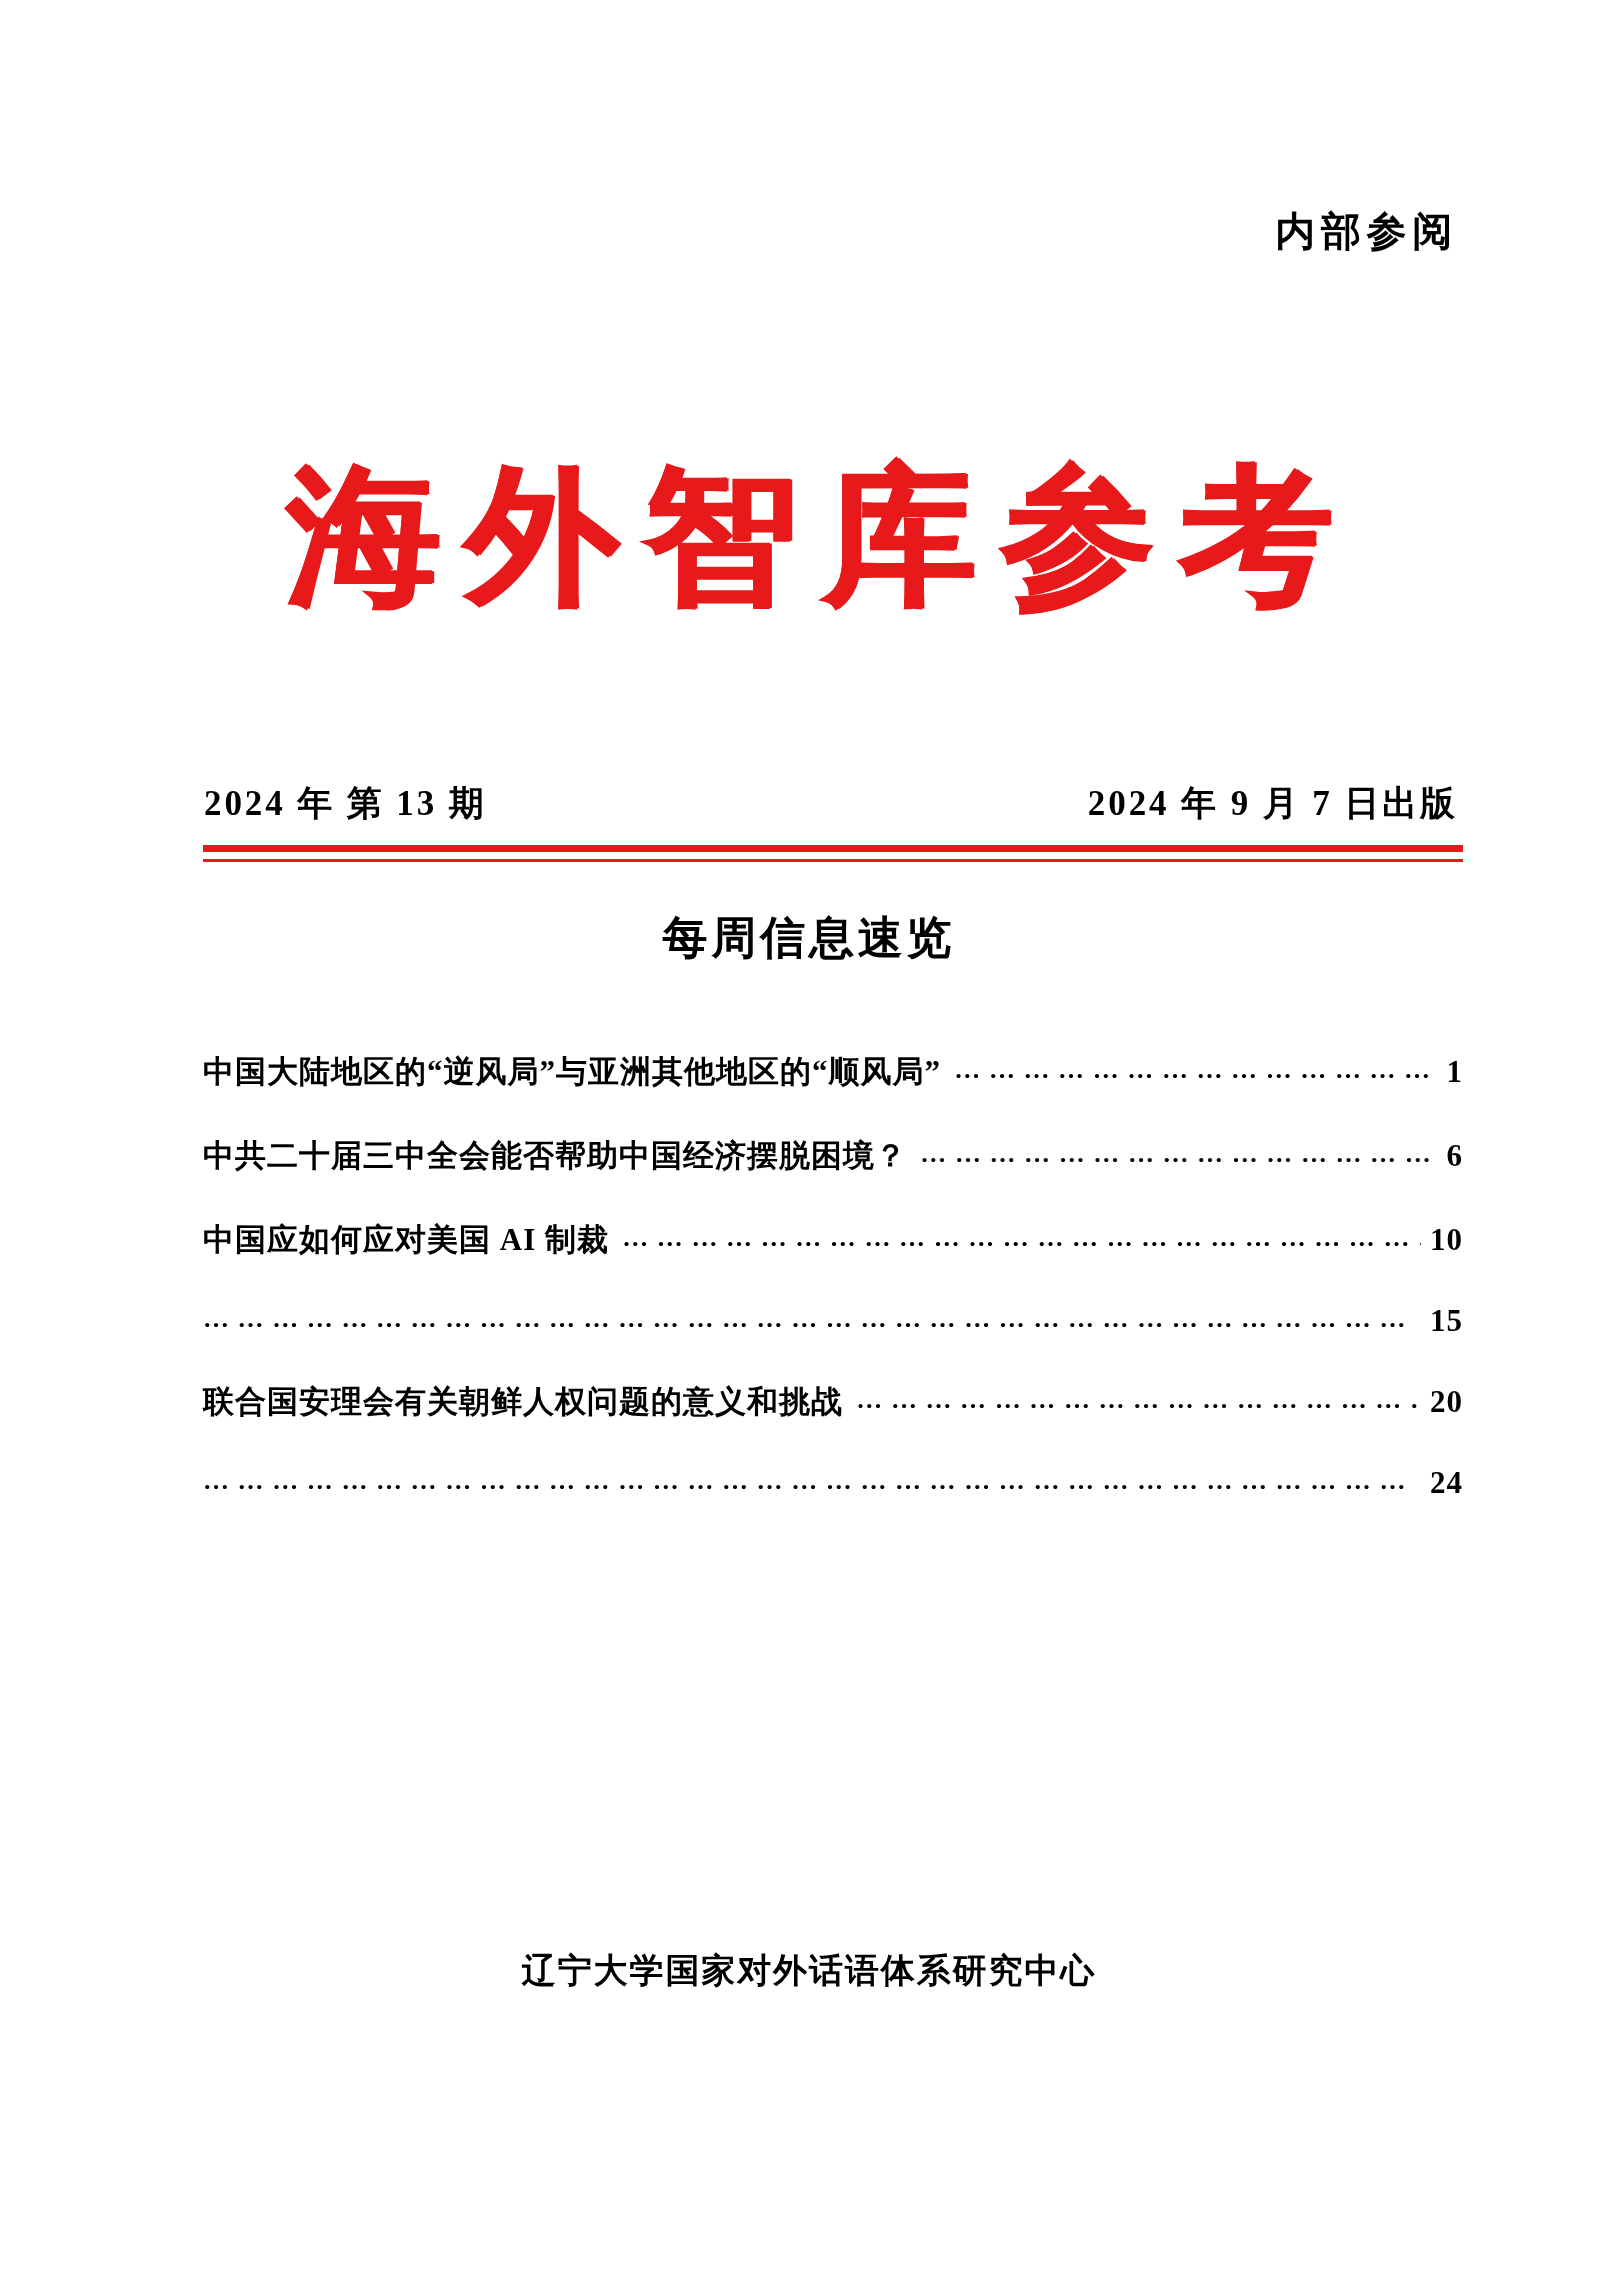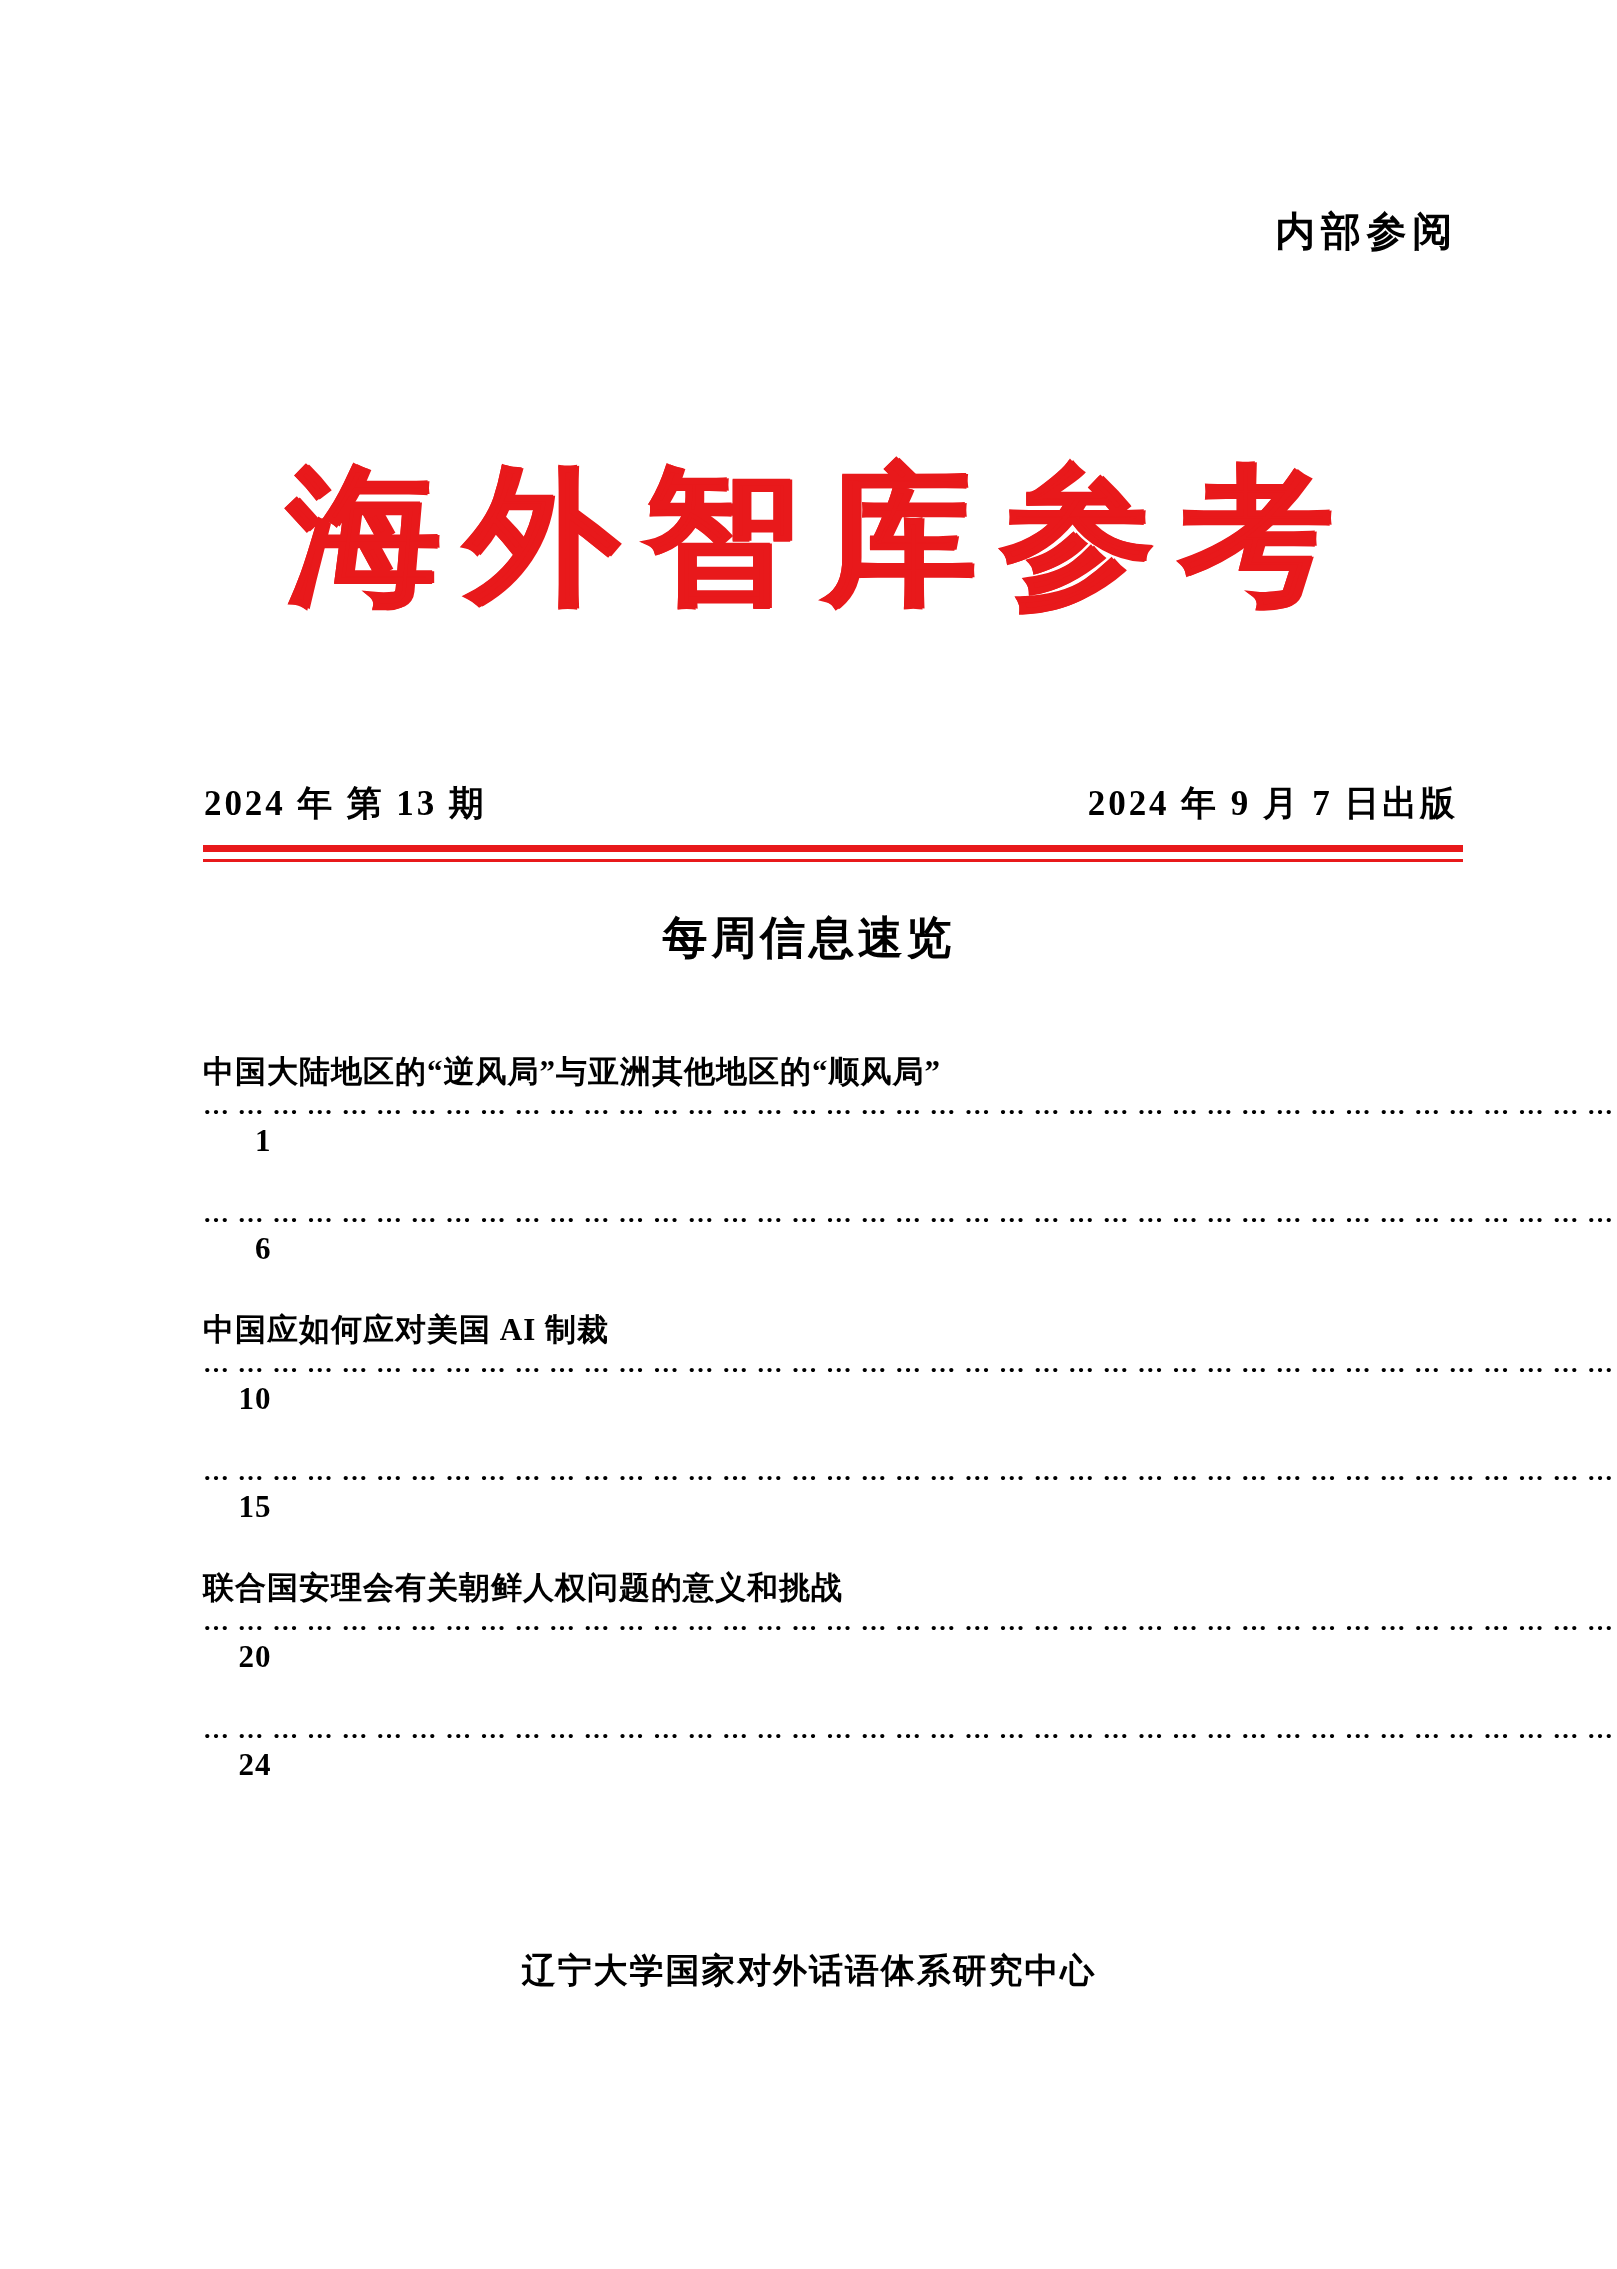--- a/index.html
+++ b/index.html
@@ -100,27 +100,26 @@
 
   
   .toc {
     position: absolute;
     top: 1051px;
     left: 203px;
     right: 155px;
   }
   .toc-item {
     display: flex;
-    align-items: flex-start;
+    align-items: center;
     margin-bottom: 42px;
     font-size: 31px;
     letter-spacing: 1px;
     font-weight: 600;
     font-family: "Liberation Serif", "DejaVu Serif", serif;
-    flex-direction: column;
   }
   .toc-title {
     white-space: nowrap;
     padding-right: 13.3px;
   }
   .toc-dots {
     flex: 1 1 auto;
     overflow: hidden;
     white-space: nowrap;
     letter-spacing: 8.6px;
@@ -171,20 +170,21 @@
 
   <div class="toc">
 
     <div class="toc-item">
       <span class="toc-title">中国大陆地区的“逆风局”与亚洲其他地区的“顺风局”</span>
       <span class="toc-dots">……………………………………………………………………………………………………………………</span>
       <span class="toc-page">1</span>
     </div>
 
     <div class="toc-item">
+      <span class="toc-title">中共二十届三中全会能否帮助中国经济摆脱困境？</span>
       <span class="toc-dots">……………………………………………………………………………………………………………………</span>
       <span class="toc-page">6</span>
     </div>
 
     <div class="toc-item">
       <span class="toc-title">中国应如何应对美国 AI 制裁</span>
       <span class="toc-dots">……………………………………………………………………………………………………………………</span>
       <span class="toc-page">10</span>
     </div>
 

